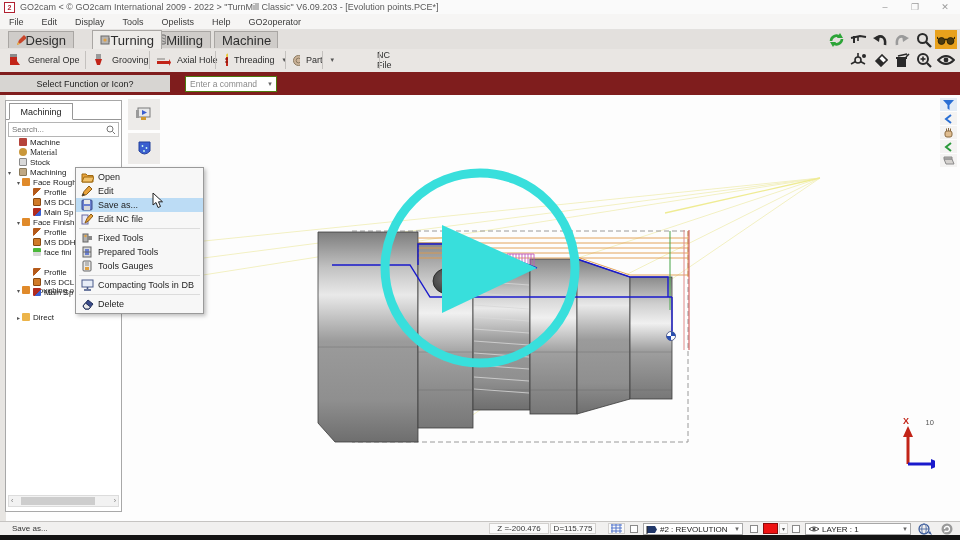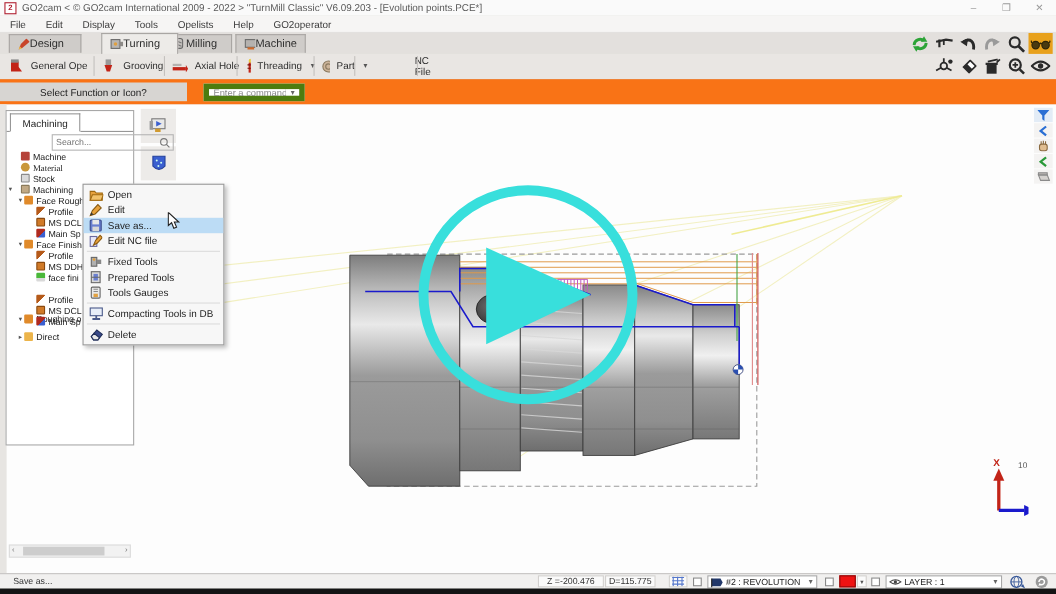--- a/index.html
+++ b/index.html
@@ -9,42 +9,42 @@
   
   .titlebar{left:0;top:0;width:960px;height:14px;background:#fafafa;display:flex;align-items:center;font-size:9px;color:#5a5a5a;}
   .appico{width:9px;height:9px;border:1.5px solid #b02030;color:#b02030;font-size:7px;font-weight:bold;display:flex;align-items:center;justify-content:center;margin:0 5px 0 4px;background:#fff;}
   .wbtns{margin-left:auto;display:flex;}
   .wbtn{width:30px;height:13px;display:flex;align-items:center;justify-content:center;color:#9a9a9a;font-size:9px;}
   .menubar{left:0;top:14px;width:960px;height:15px;background:#f6f5f4;display:flex;align-items:center;font-size:9px;color:#3c3c3c;border-bottom:1px solid #e3e1df;}
   .menubar span{padding:0 9px;}
   
   .ribbon{left:0;top:30px;width:960px;height:42px;background:#e3e0dd;}
   .tabrow{position:absolute;left:0;top:0;width:960px;height:19px;}
-  .rtab{position:absolute;top:1px;height:17px;background:#cfccc9;border:1px solid #a9a6a3;border-bottom:none;display:flex;align-items:center;font-size:10px;color:#2e2e2e;padding:0 7px;box-sizing:border-box;gap:0;}
+  .rtab{position:absolute;top:1px;height:17px;background:#cfccc9;border:1px solid #a9a6a3;border-bottom:none;display:flex;align-items:center;font-size:13px;color:#2e2e2e;padding:0 7px;box-sizing:border-box;gap:0;}
   .rtab.active{background:#edebe8;height:19px;top:0;z-index:2;}
   .btnrow{position:absolute;left:0;top:19px;width:960px;height:23px;background:#e9e6e3;border-bottom:1px solid #bdbab7;}
   .opbtn{position:absolute;top:1px;height:20px;display:flex;align-items:center;gap:6px;font-size:9px;color:#2e2e2e;padding:0 4px;}
   .vdiv{position:absolute;top:2px;height:18px;width:1px;background:#c4c1be;}
   .carev{font-size:7px;color:#555;margin-left:2px;}
   .iconbtn{position:absolute;width:20px;height:18px;display:flex;align-items:center;justify-content:center;}
   
-  .cmdrow{left:0;top:72px;width:960px;height:23px;background:#f97316;}
+  .cmdrow{left:0;top:72px;width:960px;height:23px;background:#7f1d1d;}
   .cmdlabel{position:absolute;left:0;top:3px;width:170px;height:17px;background:#d7d5d2;display:flex;align-items:center;justify-content:center;font-size:9px;color:#222;}
-  .combo{position:absolute;display:flex;align-items:center;background:#fff;border:5px solid #4d7c0f;font-size:8.5px;color:#8a8a8a;box-sizing:border-box;}
+  .combo{position:absolute;display:flex;align-items:center;background:#fff;border:1px solid #4d7c0f;font-size:8.5px;color:#8a8a8a;box-sizing:border-box;}
   .combo .cv{flex:1;padding-left:4px;white-space:nowrap;overflow:hidden;}
   .combo .ca{width:12px;text-align:center;color:#666;font-size:7px;}
   
   .content{left:0;top:95px;width:960px;height:426px;background:#fdfdfd;}
   .graystrip{left:0;top:95px;width:6px;height:426px;background:#e7e5e2;}
   .minibtn{width:32px;height:31px;background:#edebe9;display:flex;align-items:center;justify-content:center;}
   
-  .lpanel{left:5px;top:100px;width:117px;height:305px;background:#fff;border:1px solid #a8a8a8;box-sizing:border-box;padding-left:12px;}
+  .lpanel{left:5px;top:100px;width:117px;height:412px;background:#fff;border:1px solid #a8a8a8;box-sizing:border-box;padding-left:12px;}
   .ptab{position:absolute;left:3px;top:2px;width:64px;height:17px;background:#fff;border:1px solid #979797;border-bottom:1px solid #fff;display:flex;align-items:center;justify-content:center;font-size:9px;color:#222;z-index:2;box-sizing:border-box;}
   .ptabline{position:absolute;left:0;top:18px;width:115px;height:1px;background:#979797;}
-  .search{position:absolute;left:2px;top:21px;width:111px;height:15px;border:1px solid #b5b5b5;box-sizing:border-box;display:flex;align-items:center;margin-left:39px;}
+  .search{position:absolute;left:2px;top:21px;width:111px;height:15px;border:1px solid #b5b5b5;box-sizing:border-box;display:flex;align-items:center;}
   .search input{flex:1;border:none;outline:none;font-size:8px;color:#999;padding:0 0 0 3px;width:80px;font-family:"Liberation Sans",sans-serif;background:transparent;}
   .trow{position:absolute;left:0;width:115px;height:10px;display:flex;align-items:center;font-size:8px;color:#222;white-space:nowrap;}
   .trow .sel{position:absolute;left:1px;top:0;width:113px;height:10px;background:#d4d4d4;z-index:-1;}
   .tw{width:7px;font-size:6px;color:#555;text-align:center;flex:none;}
   .ticon{width:8px;height:8px;flex:none;margin-right:3px;border-radius:1px;}
   
   .cmenu{left:75px;top:167px;width:127px;background:#f7f7f7;border:1px solid #9a9a9a;box-shadow:2px 2px 4px rgba(0,0,0,.25);z-index:50;padding:2px 0;}
   .mitem{height:14px;display:flex;align-items:center;font-size:9px;color:#1e1e1e;position:relative;}
   .mitem .mico{width:22px;display:flex;justify-content:center;flex:none;}
   .mitem.hl{background:#bcdcf5;}
@@ -368,21 +368,21 @@
     <div class="trow" style="top:176px;">
         <span style="width:27px;"></span>
         <span class="ticon" style="background:#d07a28;border:1px solid #8a4a10;box-sizing:border-box;"></span>
         <span>MS DCL</span>
       </div>
     <div class="trow" style="top:186px;">
         <span style="width:27px;"></span>
         <span class="ticon" style="background:linear-gradient(135deg,#b02a20 60%,#3a5fd0 60%);"></span>
         <span>Main Sp</span>
       </div>
-    <div class="trow" style="top:200px;">
+    <div class="trow" style="top:211px;">
         <span style="width:9px;"></span>
         <span class="tw">▸</span>
         <span class="ticon" style="background:#ecb44a;"></span>
         <span>Direct</span>
       </div>
 
     <div class="abs" style="left:2px;top:394px;width:111px;height:12px;background:#f2f2f2;border:1px solid #dcdcdc;box-sizing:border-box;">
       <span style="position:absolute;left:2px;top:1px;font-size:7px;color:#777;">‹</span>
       <span style="position:absolute;right:2px;top:1px;font-size:7px;color:#777;">›</span>
       <div style="position:absolute;left:12px;top:1px;width:74px;height:8px;background:#cdcdcd;"></div>

